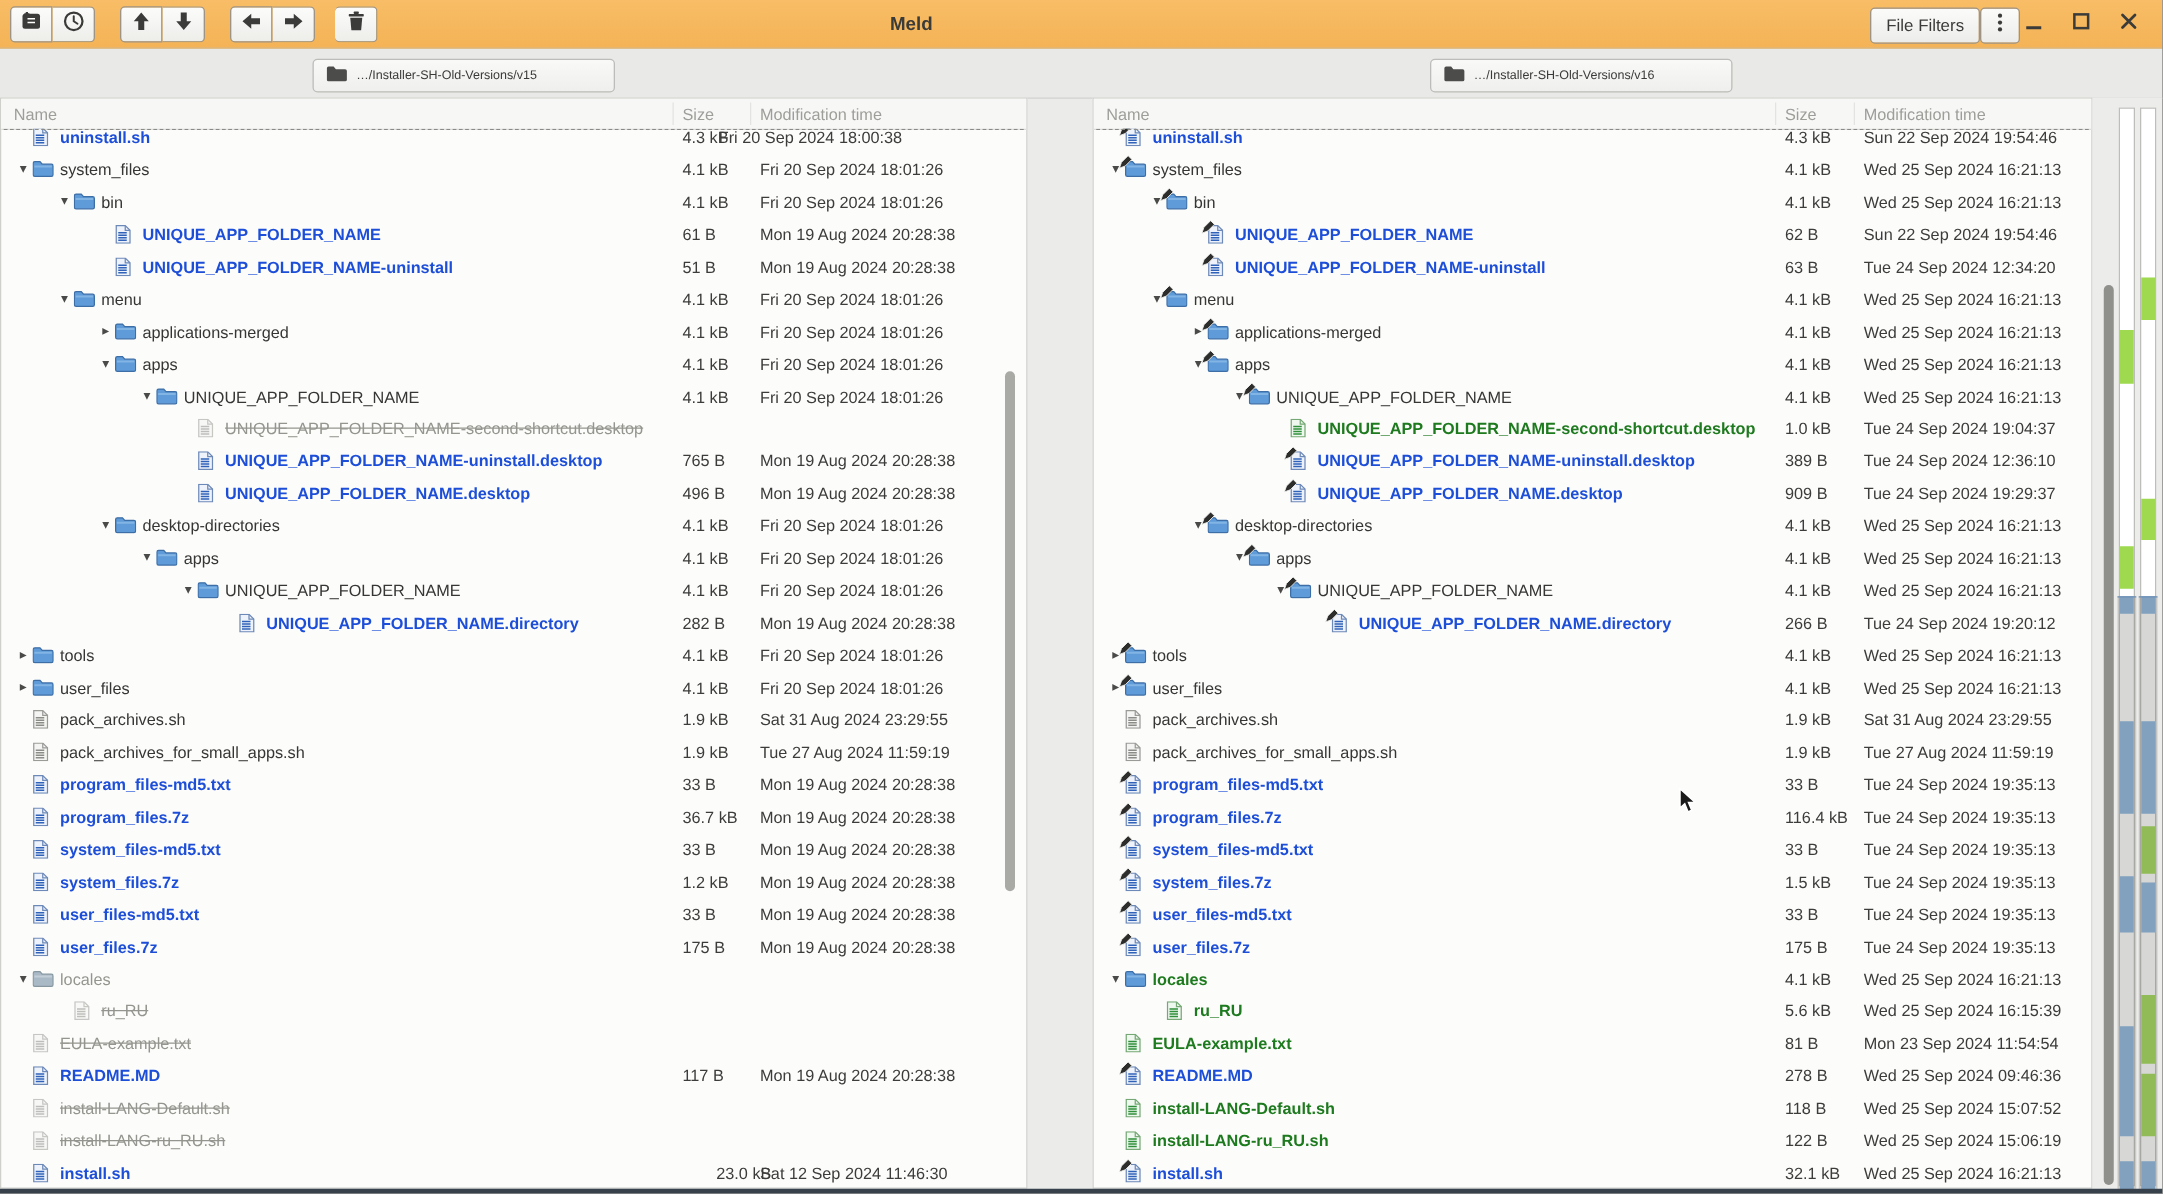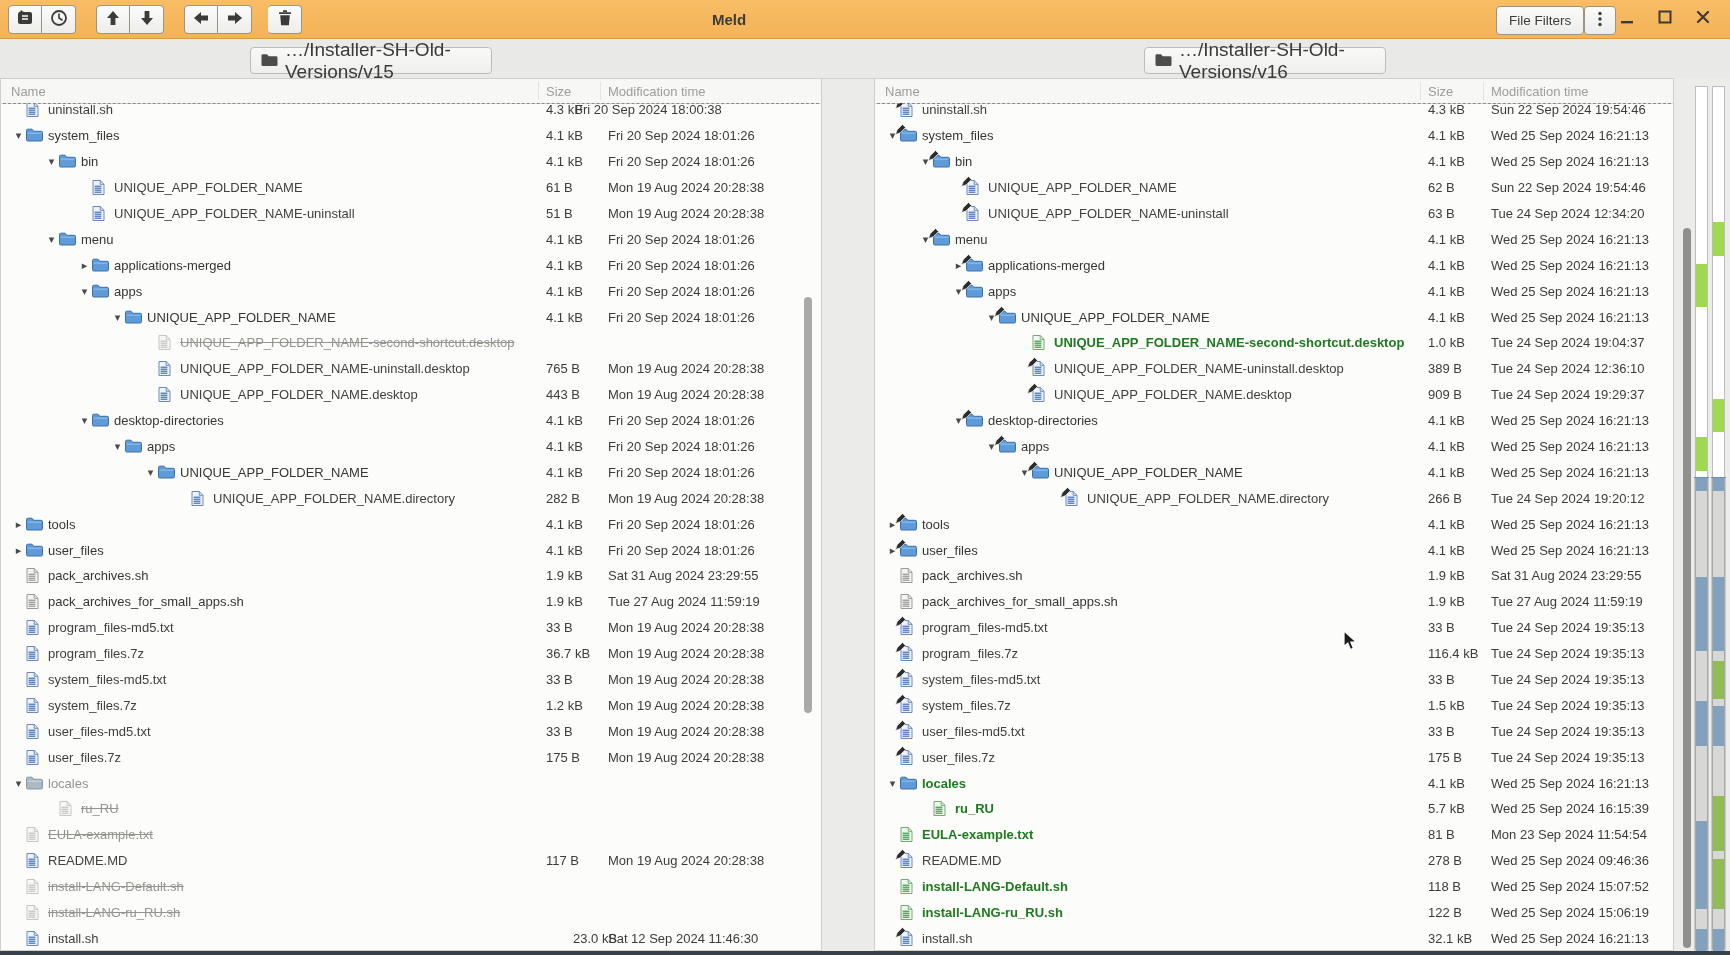--- a/index.html
+++ b/index.html
@@ -21,39 +21,39 @@
                 font-size:13.5px;color:#3b3b39;display:flex;align-items:center;}
   #menu-btn{position:absolute;left:1584px;top:6px;width:30px;height:27px;
             background:linear-gradient(#fbfbfa,#ececea);border:1px solid #9d9486;border-radius:4px;
             display:flex;align-items:center;justify-content:center;}
   .winctl{position:absolute;top:5px;width:30px;height:28px;display:flex;align-items:center;justify-content:center;}
   
   #pathbar{position:absolute;left:0;top:39px;width:1730px;height:39px;background:#e9e9e7;
            border-bottom:1px solid #d2d2cf;}
   .pathbtn{position:absolute;top:8px;height:27px;box-sizing:border-box;display:flex;align-items:center;gap:7px;
            background:linear-gradient(#f9f9f8,#efefed);border:1px solid #bcbcb8;border-radius:4px;
-           padding:0 10px;font-size:19px;color:#3a3a38;}
+           padding:0 10px;font-size:10px;color:#3a3a38;}
   
   .pane{position:absolute;top:78px;height:873px;background:#fcfcfb;border:1px solid #cfcfcc;box-sizing:border-box;}
   #pane-left{left:0;width:822px;}
   #pane-right{left:874px;width:800px;}
   .phead{position:absolute;left:0;top:0;right:0;height:24px;background:#f7f7f6;border-bottom:1px solid #dddddb;}
   .phead .hlabel{position:absolute;top:0;height:24px;display:flex;align-items:center;
                  font-size:13px;color:#9d9d99;}
   .hsep{position:absolute;top:3px;bottom:3px;width:1px;background:#e3e3e1;}
   .rows{position:absolute;left:0;right:0;top:24px;bottom:0;overflow:hidden;}
   .rows::before{content:"";position:absolute;left:2px;right:2px;top:0;border-top:1px dashed #8a8a86;z-index:6;}
   .row{position:relative;height:25.9px;font-size:13px;color:#363634;}
   .ncell{position:absolute;top:0;bottom:0;left:0;display:flex;align-items:center;}
   .exp{width:15px;flex:0 0 15px;font-size:11px;color:#4a4a48;text-align:center;line-height:1;}
   .ficon{position:relative;width:18px;flex:0 0 18px;height:15px;margin-right:4px;}
   .ficon svg.main{position:absolute;left:0;top:0;}
   .emblem{position:absolute;left:-5px;top:-4px;z-index:2;}
   .label{white-space:nowrap;}
-  .st-changed .label{color:#404040;font-weight:normal;}
+  .st-changed .label{color:#1d4ed8;font-weight:bold;}
   .st-new .label{color:#1e7a1e;font-weight:bold;}
   .st-missing .label{color:#95958f;}
   .st-missing.k-file .label{text-decoration:line-through;}
   .cell-size,.cell-time{position:absolute;top:0;bottom:0;display:flex;align-items:center;
                         font-size:13px;color:#3c3c3a;white-space:nowrap;}
   .vthumb{position:absolute;border-radius:4px;background:#a9a9a6;}
   
   #mapzone{position:absolute;left:1674px;top:78px;width:56px;height:873px;background:#ececea;}
   #map-scrollbar{position:absolute;left:9px;width:8px;border-radius:4px;background:#8f8f8c;}
   .mstrip{position:absolute;top:8px;bottom:2px;width:13px;background:#ffffff;border:1px solid #bdbdba;box-sizing:border-box;}
@@ -372,21 +372,21 @@
     <g stroke="#2f62b8" stroke-width="1.1">
       <line x1="2.6" y1="6.2" x2="9.4" y2="6.2"></line>
                   <line x1="2.6" y1="8.2" x2="9.4" y2="8.2"></line>
       <line x1="2.6" y1="10.2" x2="9.4" y2="10.2"></line>
                   <line x1="2.6" y1="12.2" x2="9.4" y2="12.2"></line>
     </g>
               </svg>
             </span>
             <span class="label">UNIQUE_APP_FOLDER_NAME.desktop</span>
           </div>
-          <div class="cell-size" style="left:545px">443 B</div>
+          <div class="cell-size" style="left:545px">496 B</div>
           <div class="cell-time" style="left:607px">Mon 19 Aug 2024 20:28:38</div>
         </div>
         <div class="row st-normal k-folder">
           <div class="ncell" style="left:76px">
             <span class="exp">▾</span>
             <span class="ficon">
               <svg class="main" width="17" height="14" viewBox="0 0 17 14">
     <path d="M0.5 2.6 Q0.5 1.2 1.9 1.2 h4.1 l1.8 2.1 h7.3 q1.4 0 1.4 1.4 v7 q0 1.3-1.4 1.3 h-13.2 q-1.4 0-1.4-1.3 z" fill="#5e9bd8" stroke="#3d6ea6" stroke-width="1"></path>
     <path d="M1.5 4.4 h14 v1.6 h-14 z" fill="#82b4e4"></path>
               </svg>
@@ -1326,21 +1326,21 @@
     <g stroke="#2f8f3a" stroke-width="1.1">
       <line x1="2.6" y1="6.2" x2="9.4" y2="6.2"></line>
                   <line x1="2.6" y1="8.2" x2="9.4" y2="8.2"></line>
       <line x1="2.6" y1="10.2" x2="9.4" y2="10.2"></line>
                   <line x1="2.6" y1="12.2" x2="9.4" y2="12.2"></line>
     </g>
               </svg>
             </span>
             <span class="label">ru_RU</span>
           </div>
-          <div class="cell-size" style="left:553px">5.7 kB</div>
+          <div class="cell-size" style="left:553px">5.6 kB</div>
           <div class="cell-time" style="left:616px">Wed 25 Sep 2024 16:15:39</div>
         </div>
         <div class="row st-new k-file">
           <div class="ncell" style="left:10px">
             <span class="exp"></span>
             <span class="ficon">
               <svg class="main" width="13" height="15" viewBox="0 0 13 15" style="opacity:1">
     <path d="M1 0.5 h7.2 l3.8 3.8 v10.2 h-11 z" fill="#eef8ee" stroke="#76a876" stroke-width="1"></path>
     <path d="M8.2 0.5 v3.8 h3.8" fill="none" stroke="#76a876" stroke-width="1"></path>
     <g stroke="#2f8f3a" stroke-width="1.1">

